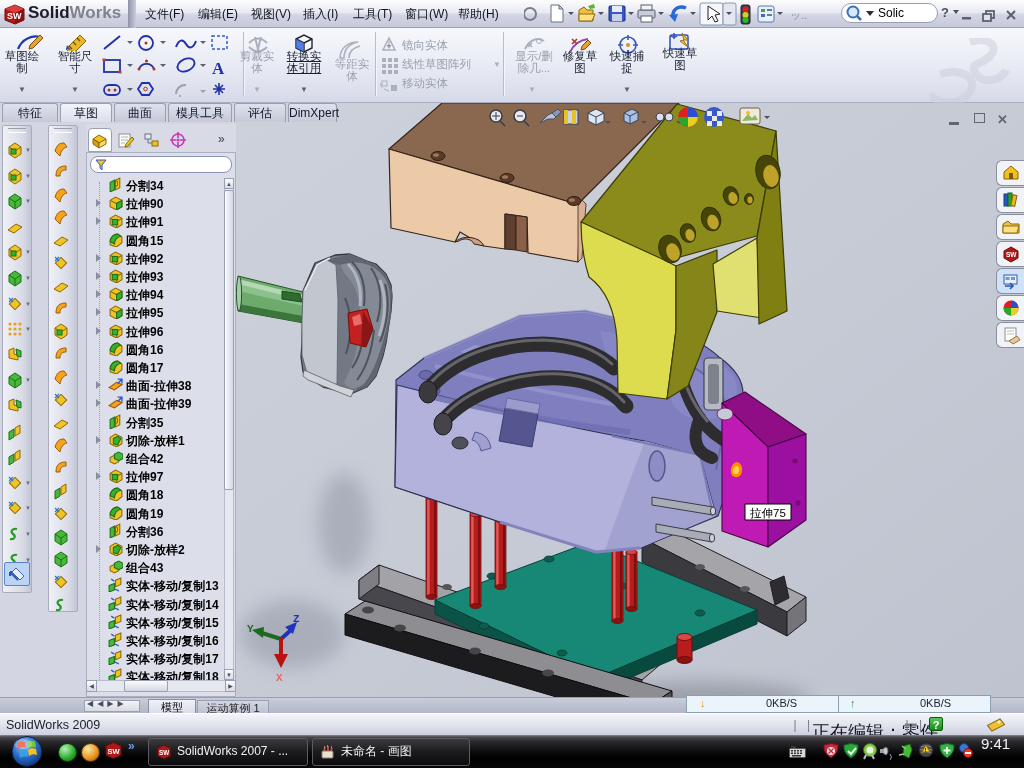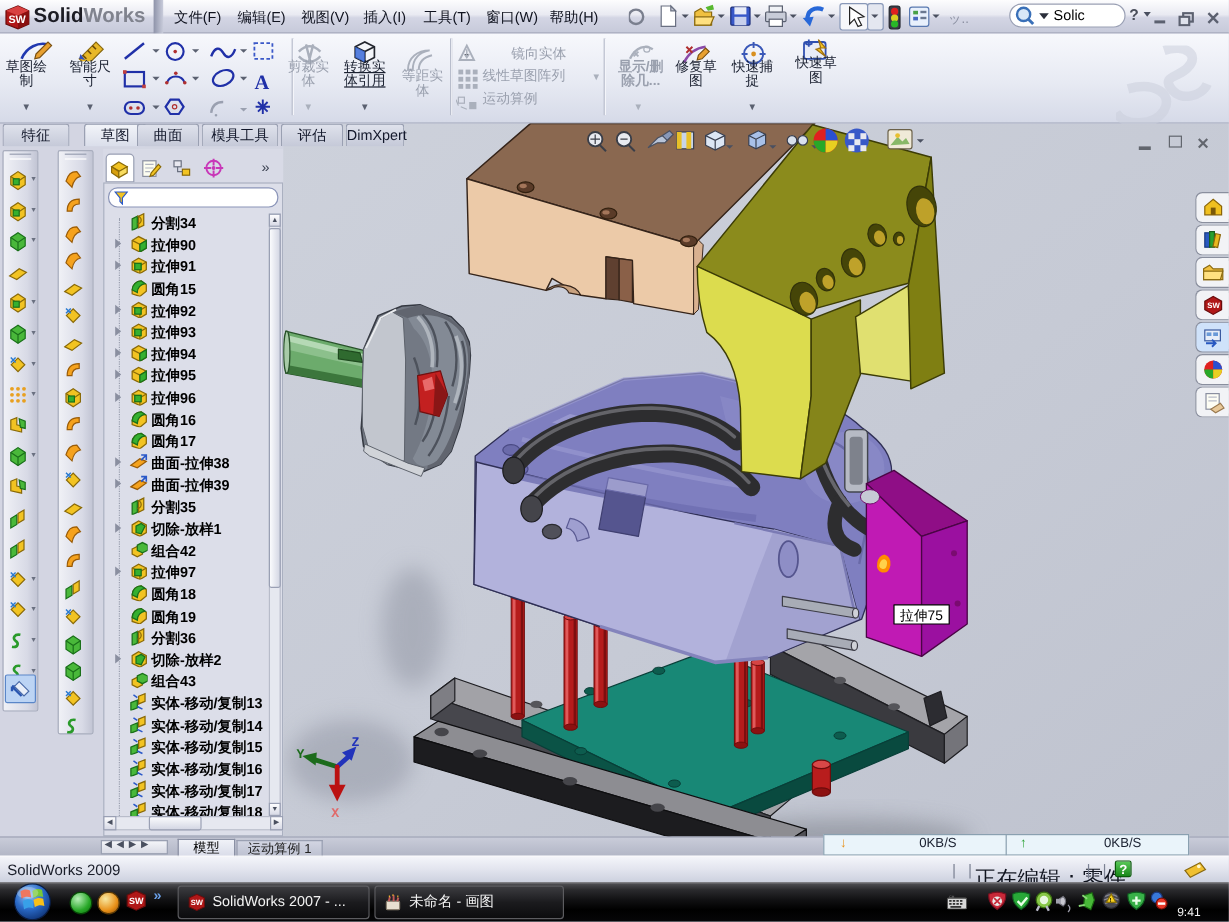--- a/index.html
+++ b/index.html
@@ -18,21 +18,21 @@
  background:linear-gradient(#f7f8fc 0%,#e7eaf3 55%,#d6dae8 100%);
  border-bottom:1px solid #aab0c2;box-sizing:border-box;}
 .cmdtxt{font-size:11.5px;line-height:12px;color:#1a2030;text-align:center;white-space:pre-line;}
 .cmdgray{color:#9aa0ae;}
 .dsep{width:1px;height:64px;top:32px;background:#b8bdcc;border-right:1px solid #f4f5fa;}
 .dda{font-size:8px;color:#5a6070;}
 
 .swtab{z-index:6;top:103px;height:19px;font-size:12px;color:#13182b;text-align:center;line-height:19px;
  background:linear-gradient(#dfe2ec,#c5c9d8);border:1px solid #9aa0b2;border-bottom:none;
  border-radius:3px 3px 0 0;box-sizing:border-box;}
-.swtabA{background:linear-gradient(#f2f4f9,#dadeea);margin-left:10px;}
+.swtabA{background:linear-gradient(#f2f4f9,#dadeea);}
 
 .vtb{width:30px;background:linear-gradient(90deg,#f0f1f6,#d8dae6 70%,#c2c5d4);
  border:1px solid #a8adbd;border-radius:2px;box-sizing:border-box;}
 
 #fmpanel{left:86px;top:124px;width:150px;height:573px;background:#d8dae6;}
 .trow{position:absolute;left:0;height:18px;font-size:12px;color:#000;white-space:nowrap;}
 .trow .lbl{position:absolute;left:38px;top:2px;font-weight:bold;}
 .trow svg{position:absolute;left:20px;top:1px;}
 .texp{position:absolute;left:8px;top:5px;width:0;height:0;
  border-left:5px solid #8a8fa0;border-top:4px solid transparent;border-bottom:4px solid transparent;}
@@ -211,31 +211,31 @@
    <rect x="2" y="34" width="4" height="4"></rect>
           <rect x="8" y="34" width="4" height="4"></rect>
           <rect x="14" y="34" width="4" height="4"></rect>
   </g>
   <g fill="#aab0bc">
    <rect x="2" y="45" width="5" height="5" fill="none" stroke="#aab0bc"></rect>
    <rect x="11" y="49" width="6" height="6"></rect>
    <path d="M4 53 l5 2 m-9 -8 l2 5" stroke="#aab0bc"></path>
   </g>
  </svg>
- <div class="abs cmdtxt cmdgray" style="left:402px;top:11px;width:70px;text-align:right">镜向实体</div>
+ <div class="abs cmdtxt cmdgray" style="left:402px;top:11px;width:70px;text-align:left">镜向实体</div>
  <div class="abs cmdtxt cmdgray" style="left:402px;top:30px;width:90px;text-align:left">线性草图阵列</div>
- <div class="abs cmdtxt cmdgray" style="left:402px;top:49px;width:70px;text-align:left">运动算例</div>
+ <div class="abs cmdtxt cmdgray" style="left:402px;top:49px;width:70px;text-align:left">移动实体</div>
  <div class="abs dda" style="left:493px;top:32px;color:#aab0bc">▼</div>
  <div class="abs dsep" style="left:503px;top:4px"></div>
  <svg class="abs" style="left:522px;top:7px" width="24" height="18" viewBox="0 0 24 18">
   <path d="M3 14 C8 4 16 2 22 6" fill="none" stroke="#aab0bc" stroke-width="2"></path>
   <path d="M6 8 l4 4 m0 -4 l-4 4" stroke="#aab0bc" stroke-width="1.6"></path>
   <circle cx="17" cy="6" r="2.5" fill="none" stroke="#aab0bc"></circle>
  </svg>
- <div class="abs cmdtxt cmdgray" style="left:508px;top:22px;width:52px;font-weight:bold;">显示/删
+ <div class="abs cmdtxt cmdgray" style="left:508px;top:22px;width:52px;">显示/删
 除几...</div>
  <div class="abs dda" style="left:528px;top:57px;color:#aab0bc">▼</div>
  <svg class="abs" style="left:568px;top:8px" width="24" height="18" viewBox="0 0 24 18">
   <path d="M2 16 C6 8 12 4 20 3" fill="none" stroke="#8a4aa8" stroke-width="2"></path>
   <path d="M14 10 L20 4 l3 3 -6 6 -4 1 z" fill="#e8a030" stroke="#7a5010"></path>
   <path d="M4 3 l5 5 m0 -5 l-5 5" stroke="#b03030" stroke-width="1.6"></path>
  </svg>
  <div class="abs cmdtxt" style="left:558px;top:22px;width:44px;">修复草
 图</div>
  <svg class="abs" style="left:616px;top:7px" width="24" height="20" viewBox="0 0 24 20">
@@ -1162,15 +1162,15 @@
   <circle cx="104" cy="8" r="7" fill="#484850" stroke="#26262c"></circle>
   <path d="M99 5 q5 -3 10 0 m-11 3 q6 -3 12 0 m-11 3 q5 -3 10 0" stroke="#8a8a96" fill="none"></path>
   <path d="M100 10 l4 -7 4 7 z" fill="#f8d020" stroke="#8a7008"></path>
   <text x="102.6" y="9.5" font-size="5" font-weight="bold" fill="#000">!</text>
   <path d="M118 3 q7 -3 14 0 q1 8 -7 13 q-8 -5 -7 -13z" fill="#38b048" stroke="#106020"></path>
   <path d="M125 5 v7 m-3.5 -3.5 h7" stroke="#e8ffe8" stroke-width="2"></path>
   <circle cx="142" cy="6" r="4.5" fill="#3878d8" stroke="#1a3a80"></circle>
   <circle cx="146" cy="11" r="4.5" fill="#e83828" stroke="#801008"></circle>
   <rect x="143" y="10" width="6" height="2" fill="#fff"></rect>
  </svg>
- <div class="abs" style="left:981px;top:20px;font-size:10px;color:#f2f2f2">9:41</div>
+ <div class="abs" style="left:981px;top:0;font-size:15px;color:#f2f2f2">9:41</div>
 </div>
 </div>
 
 </body></html>

